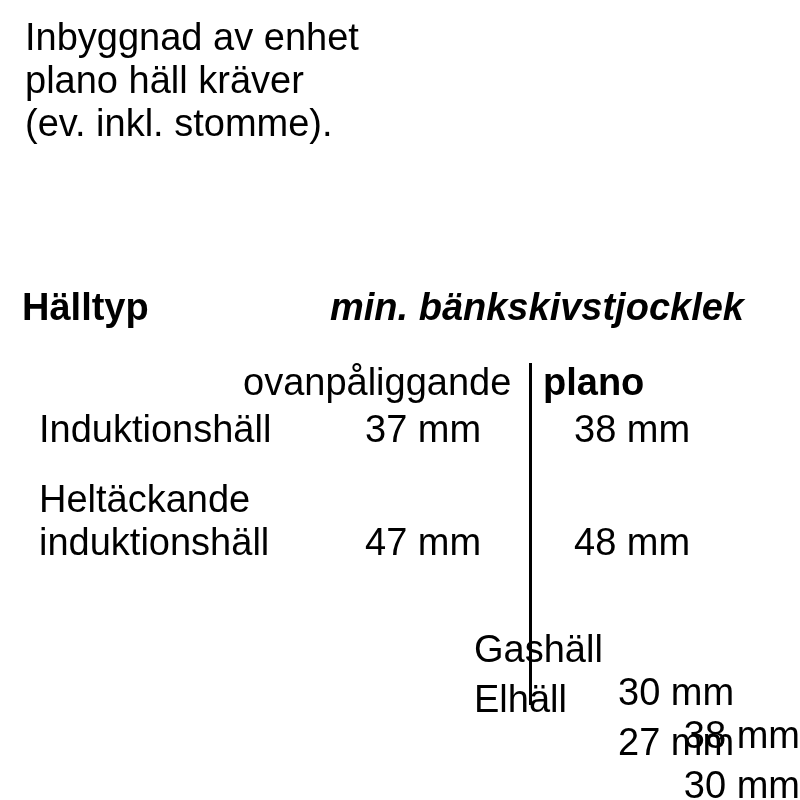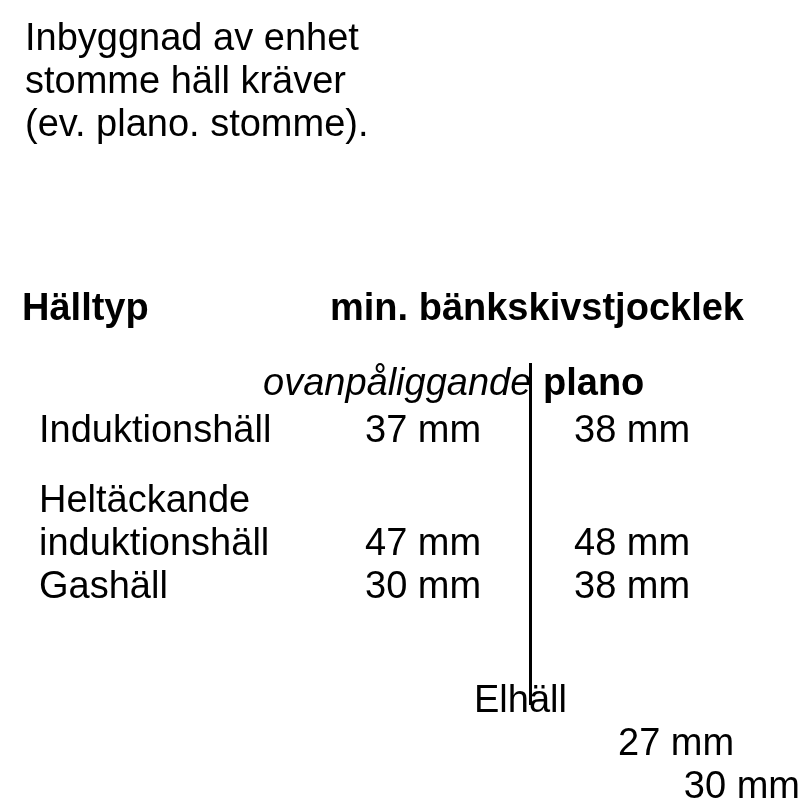--- a/index.html
+++ b/index.html
@@ -16,56 +16,56 @@
     line-height: 43px;
   }
   .intro {
     position: absolute;
     left: 25px;
     top: 16px;
     white-space: nowrap;
   }
   .hdr-row { position: absolute; top: 286px; left: 0; width: 800px; font-weight: bold; }
   .hdr-hobtype { position: absolute; left: 22px; white-space: nowrap; }
-  .hdr-thickness { position: absolute; left: 330px; white-space: nowrap; }
+  .hdr-thickness { position: absolute; left: 330px; white-space: nowrap; font-style: italic; }
   .subhdr-row { position: absolute; top: 361px; left: 0; width: 800px; }
-  .subhdr-ovan { position: absolute; left: 263px; white-space: nowrap; font-style: italic; }
+  .subhdr-ovan { position: absolute; left: 243px; white-space: nowrap; }
   .subhdr-plano { position: absolute; left: 543px; white-space: nowrap; font-weight: bold; }
   .vrule {
     position: absolute;
     left: 529px;
     top: 363px;
     width: 3px;
     height: 342px;
     background: #000000;
   }
   .trow {
     position: absolute;
     left: 0;
     width: 800px;
     display: flex;
     align-items: flex-end;
   }
   .row-1 { top: 408px; }
   .row-2 { top: 478px; }
-  .row-3 { top: 564px; }
+  .row-3 { top: 628px; flex-direction: column; }
   .row-4 { top: 678px; flex-direction: column; }
   .cell-label { margin-left: 39px; width: 326px; }
   .cell-ovan  { width: 182px; white-space: nowrap; }
   .cell-plano { margin-left: 27px; white-space: nowrap; }
 </style>
 </head>
 <body>
 
 <div class="page">
 
   <div class="intro">
     <div>Inbyggnad av enhet</div>
-    <div>stomme häll kräver</div>
-    <div>(ev. plano. stomme).</div>
+    <div>plano häll kräver</div>
+    <div>(ev. inkl. stomme).</div>
   </div>
 
   <div class="hdr-row">
     <span class="hdr-hobtype">Hälltyp</span>
     <span class="hdr-thickness">min. bänkskivstjocklek</span>
   </div>
 
   <div class="subhdr-row">
     <span class="subhdr-ovan">ovanpåliggande</span>
     <span class="subhdr-plano">plano</span>

